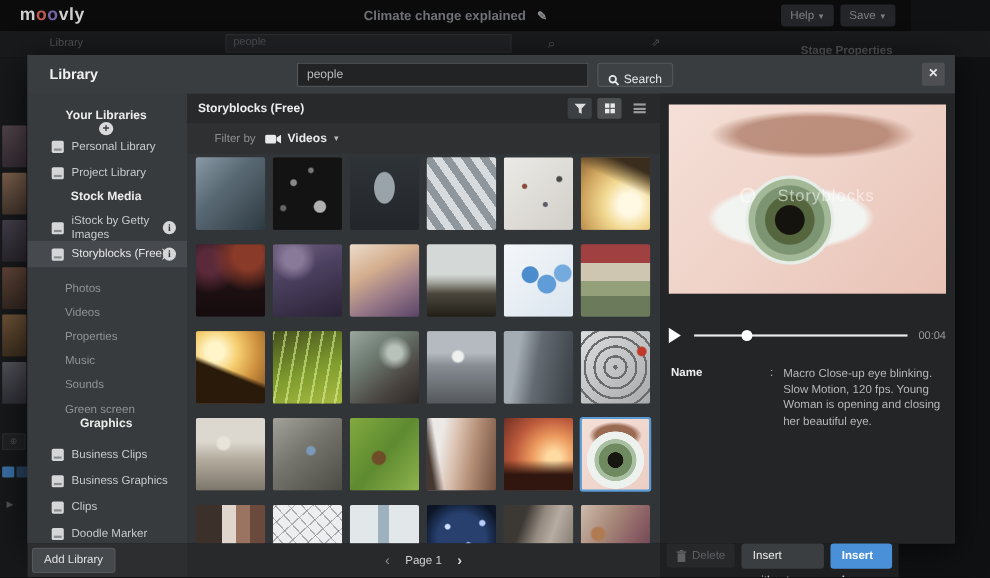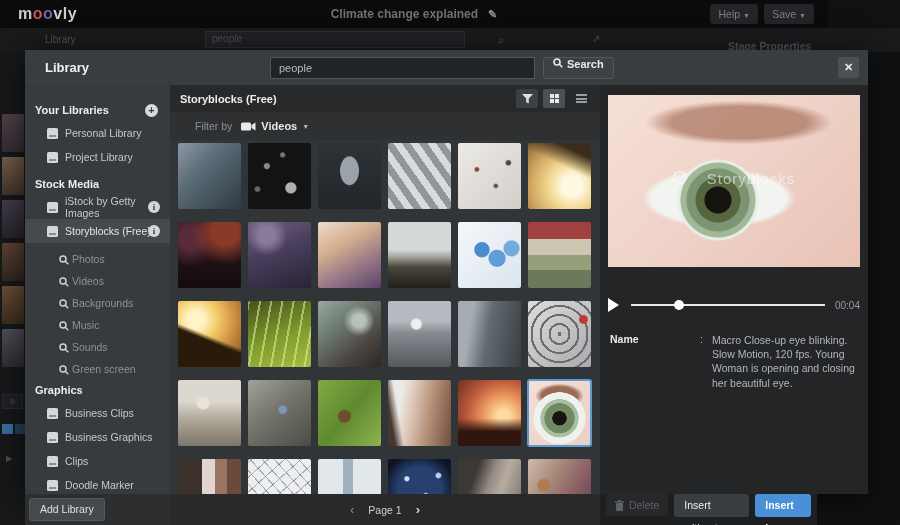--- a/index.html
+++ b/index.html
@@ -34,40 +34,40 @@
 
   
   .modal { position:absolute; left:25px; top:50px; width:843px; height:444px; background:#36393c;
            box-shadow:0 6px 30px rgba(0,0,0,.7); z-index:10; display:flex; flex-direction:column; }
   .m-header { height:35px; background:#3a3d40; display:flex; align-items:center; position:relative; flex:0 0 35px; }
   .m-title { margin-left:20px; font-size:13px; font-weight:bold; color:#f0f1f2; }
   .m-search-input { position:absolute; left:245px; top:7px; width:265px; height:22px; background:#212325;
                     border:1px solid #54575a; color:#b9bbbd; font-size:11px; padding:0 8px;
                     font-family:"Liberation Sans", sans-serif; }
   .m-search-btn { position:absolute; left:518px; top:7px; height:22px; padding:0 9px; background:#3e4144;
-                  border:1px solid #55585b; border-radius:3px; color:#e8e9ea; font-size:11px; font-weight:bold;
-                  display:flex; align-items:flex-start; gap:4px; }
+                  border:1px solid #55585b; border-radius:3px; color:#e8e9ea; font-size:11px; font-weight:normal;
+                  display:flex; align-items:flex-end; gap:4px; }
   .m-close { position:absolute; right:9px; top:7px; width:21px; height:21px; background:#4d4f52; border-radius:2px;
              color:#e8e9ea; font-size:11px; text-align:center; line-height:21px; font-weight:bold; }
 
   .m-body { flex:1; display:flex; min-height:0; }
 
   
   .m-side { width:145px; background:#383b3e; padding-top:10px; overflow:hidden; flex:0 0 145px; }
   .sec-head { display:flex; align-items:center; justify-content:space-between; padding:0 12px 0 10px;
-              height:22px; font-size:11px; font-weight:bold; color:#eceded; margin-top:4px; }
+              height:22px; font-size:11px; font-weight:bold; color:#eceded; margin-top:4px;flex-direction:column; }
   .plus-ic { width:13px; height:13px; background:#d9dadb; border-radius:50%; color:#3a3d40; font-size:11px;
              line-height:12px; text-align:center; font-weight:bold; }
   .s-item { display:flex; align-items:center; gap:7px; height:24px; padding:0 10px 0 22px; font-size:10.5px; color:#c6c8ca; position:relative; }
   .s-item.sel { background:#46494d; color:#e4e5e6; }
   .bicon { width:11px; height:11px; background:#d5d6d8; border-radius:1.5px; flex:0 0 11px; position:relative; }
   .bicon:after { content:""; position:absolute; left:2px; top:7px; width:7px; height:2px; background:#8a8d90; }
   .info-ic { position:absolute; right:10px; width:12px; height:12px; background:#d5d6d8; border-radius:50%;
              color:#34373a; font-size:9px; font-weight:bold; text-align:center; line-height:12px; font-family:"Liberation Serif", serif; }
-  .s-sub { display:flex; align-items:flex-end; gap:3px; height:22px; padding:0 10px 0 34px; font-size:10.5px; color:#8f9295; }
+  .s-sub { display:flex; align-items:flex-start; gap:13px; height:22px; padding:0 10px 0 34px; font-size:10.5px; color:#8f9295;flex-direction:column; }
 
   
   .m-content { width:430px; flex:0 0 430px; display:flex; flex-direction:column; min-height:0; }
   .c-head { height:27px; background:#28292b; display:flex; align-items:center; padding:0 8px 0 10px; flex:0 0 27px; }
   .c-head-title { font-size:11px; font-weight:bold; color:#eceded; flex:1; }
   .vbtn { width:22px; height:19px; display:flex; align-items:center; justify-content:center; border-radius:2px; margin-left:5px; }
   .vbtn.dark { background:#3d4043; } .vbtn.active { background:#4d5053; }
   .grid-ic { width:9px; height:9px; display:grid; grid-template-columns:4px 4px; grid-template-rows:4px 4px; gap:1px; }
   .grid-ic i { background:#e8e9ea; }
   .list-ic i { display:block; width:11px; height:2px; background:#9a9da0; margin:1.5px 0; }
@@ -208,21 +208,21 @@
               <circle cx="4" cy="4" r="3" fill="none" stroke="#cfd1d3" stroke-width="1.5"></circle>
               <line x1="6.2" y1="6.2" x2="9.2" y2="9.2" stroke="#cfd1d3" stroke-width="1.5"></line>
             </svg>
             <span>Videos</span>
           </div>
           <div class="s-sub">
             <svg width="10" height="10" viewBox="0 0 10 10">
               <circle cx="4" cy="4" r="3" fill="none" stroke="#cfd1d3" stroke-width="1.5"></circle>
               <line x1="6.2" y1="6.2" x2="9.2" y2="9.2" stroke="#cfd1d3" stroke-width="1.5"></line>
             </svg>
-            <span>Backgrounds</span>
+            <span>Properties</span>
           </div>
           <div class="s-sub">
             <svg width="10" height="10" viewBox="0 0 10 10">
               <circle cx="4" cy="4" r="3" fill="none" stroke="#cfd1d3" stroke-width="1.5"></circle>
               <line x1="6.2" y1="6.2" x2="9.2" y2="9.2" stroke="#cfd1d3" stroke-width="1.5"></line>
             </svg>
             <span>Music</span>
           </div>
           <div class="s-sub">
             <svg width="10" height="10" viewBox="0 0 10 10">

